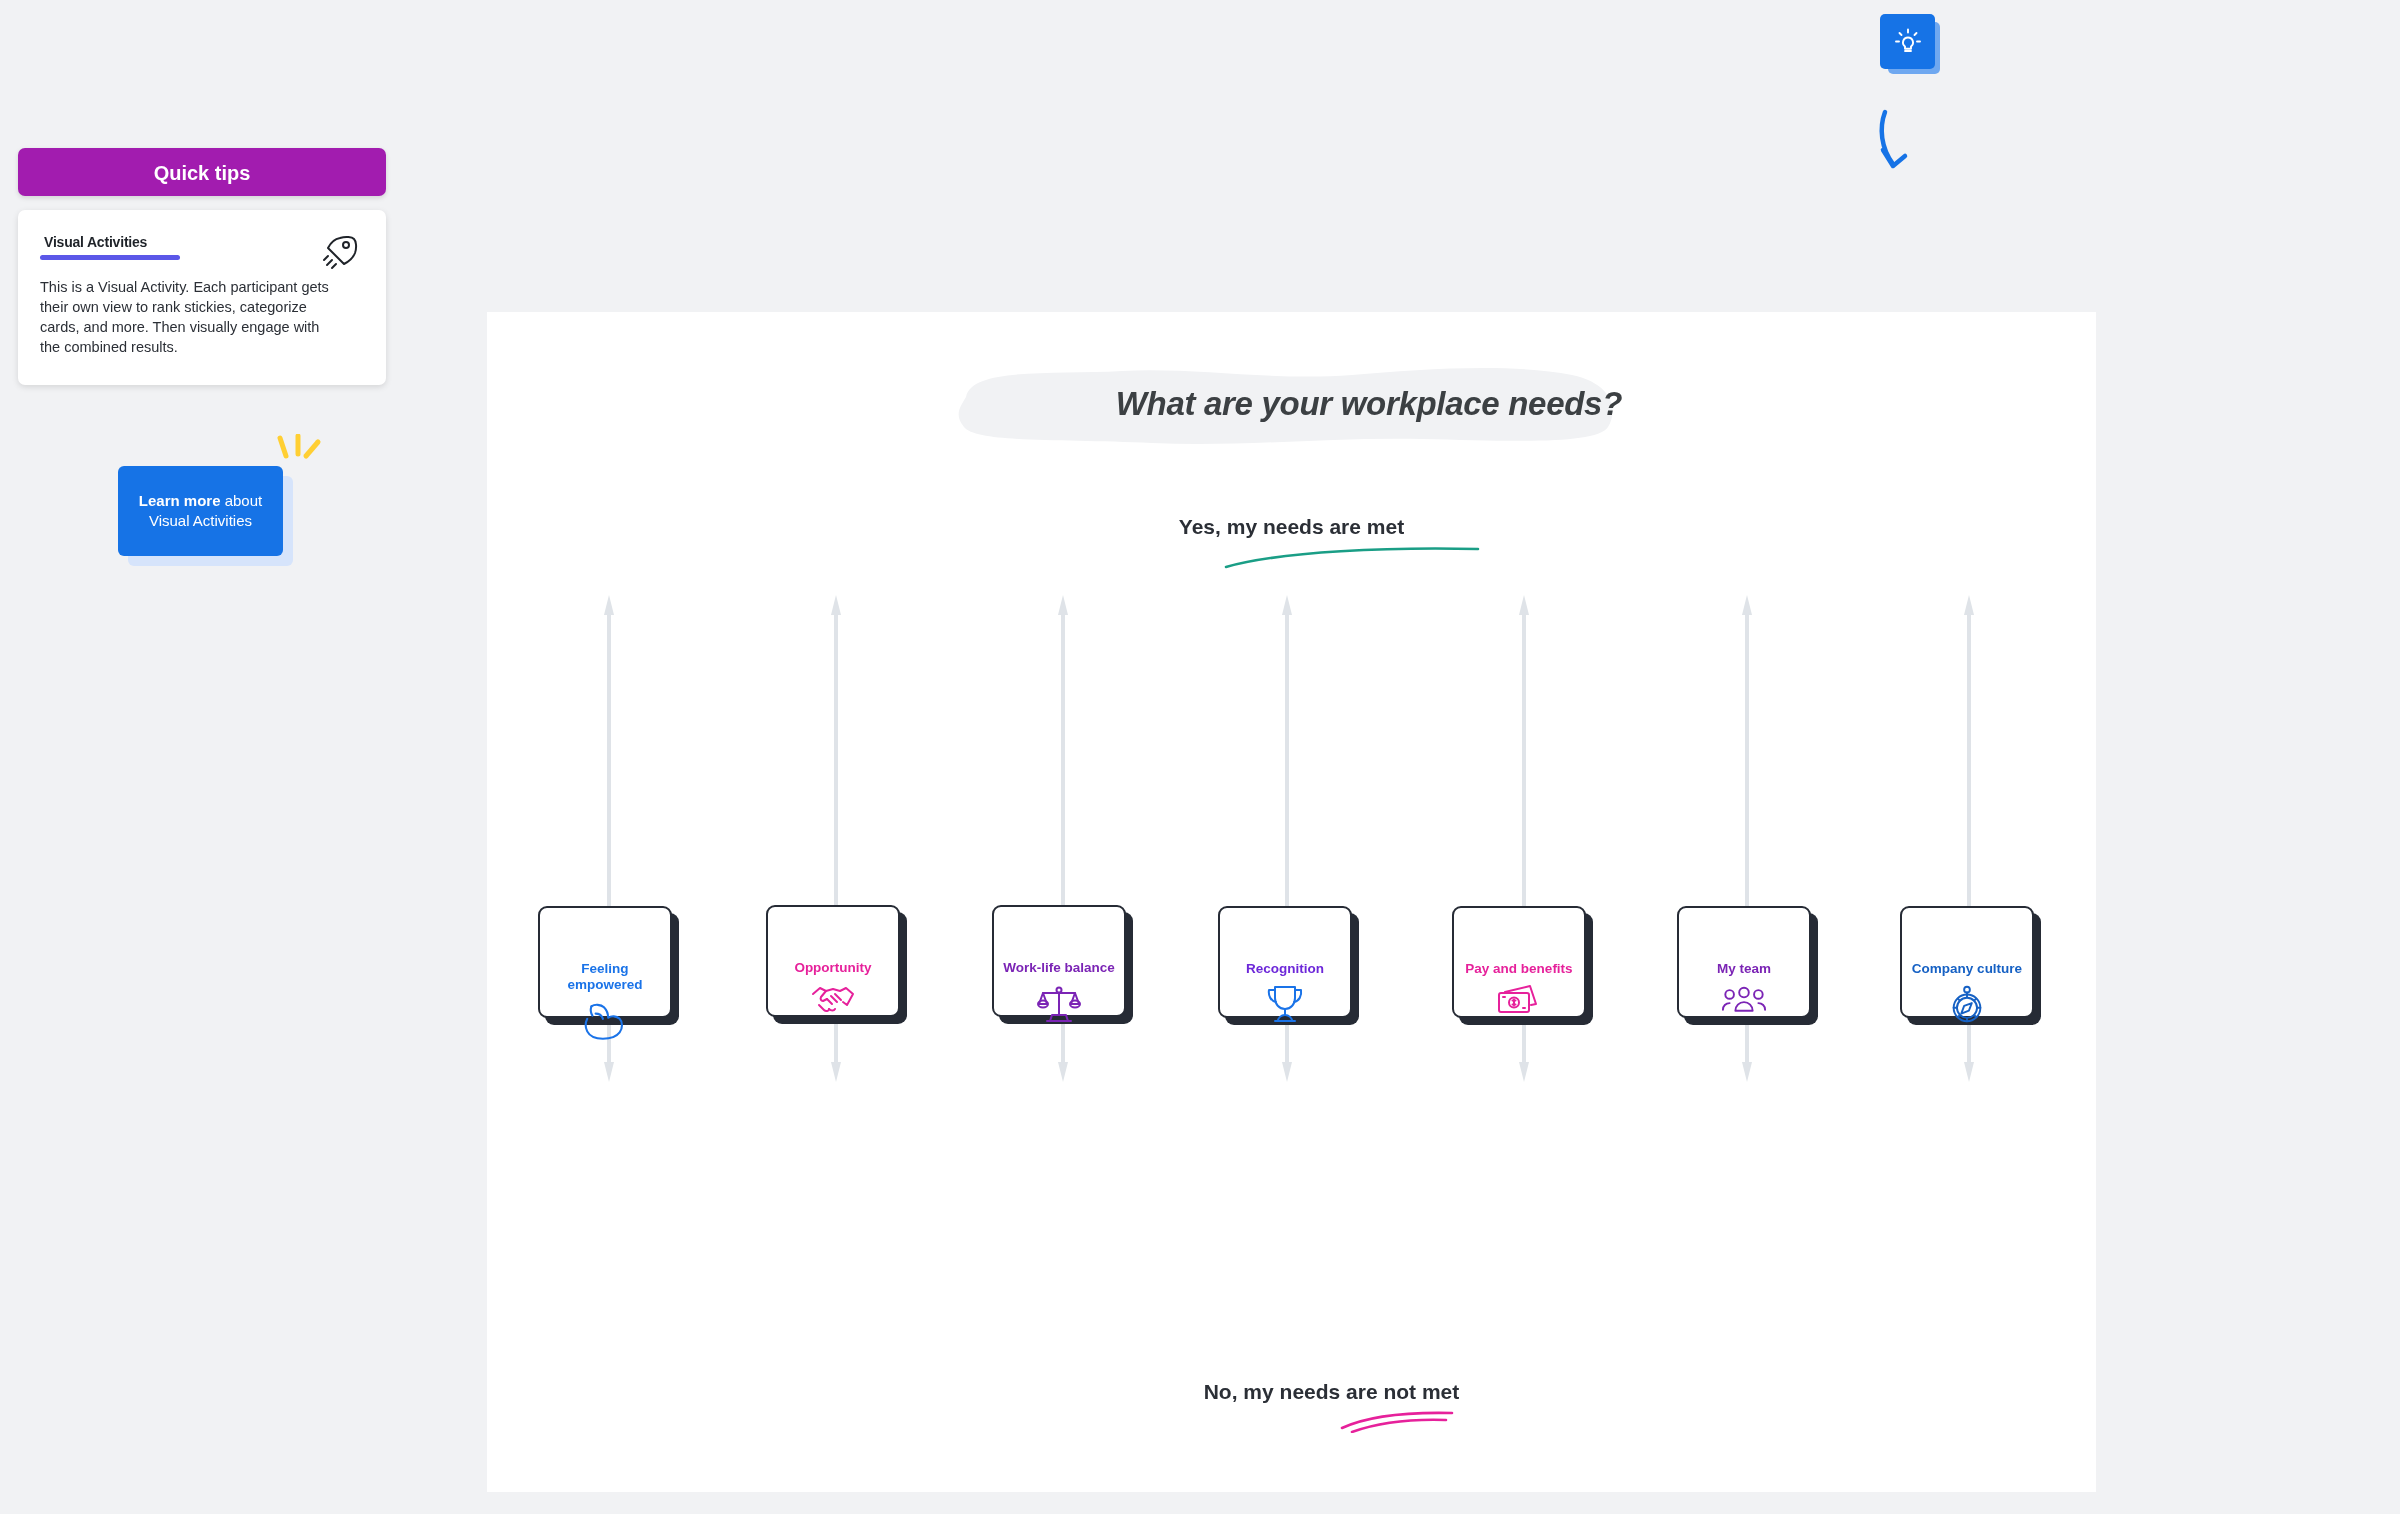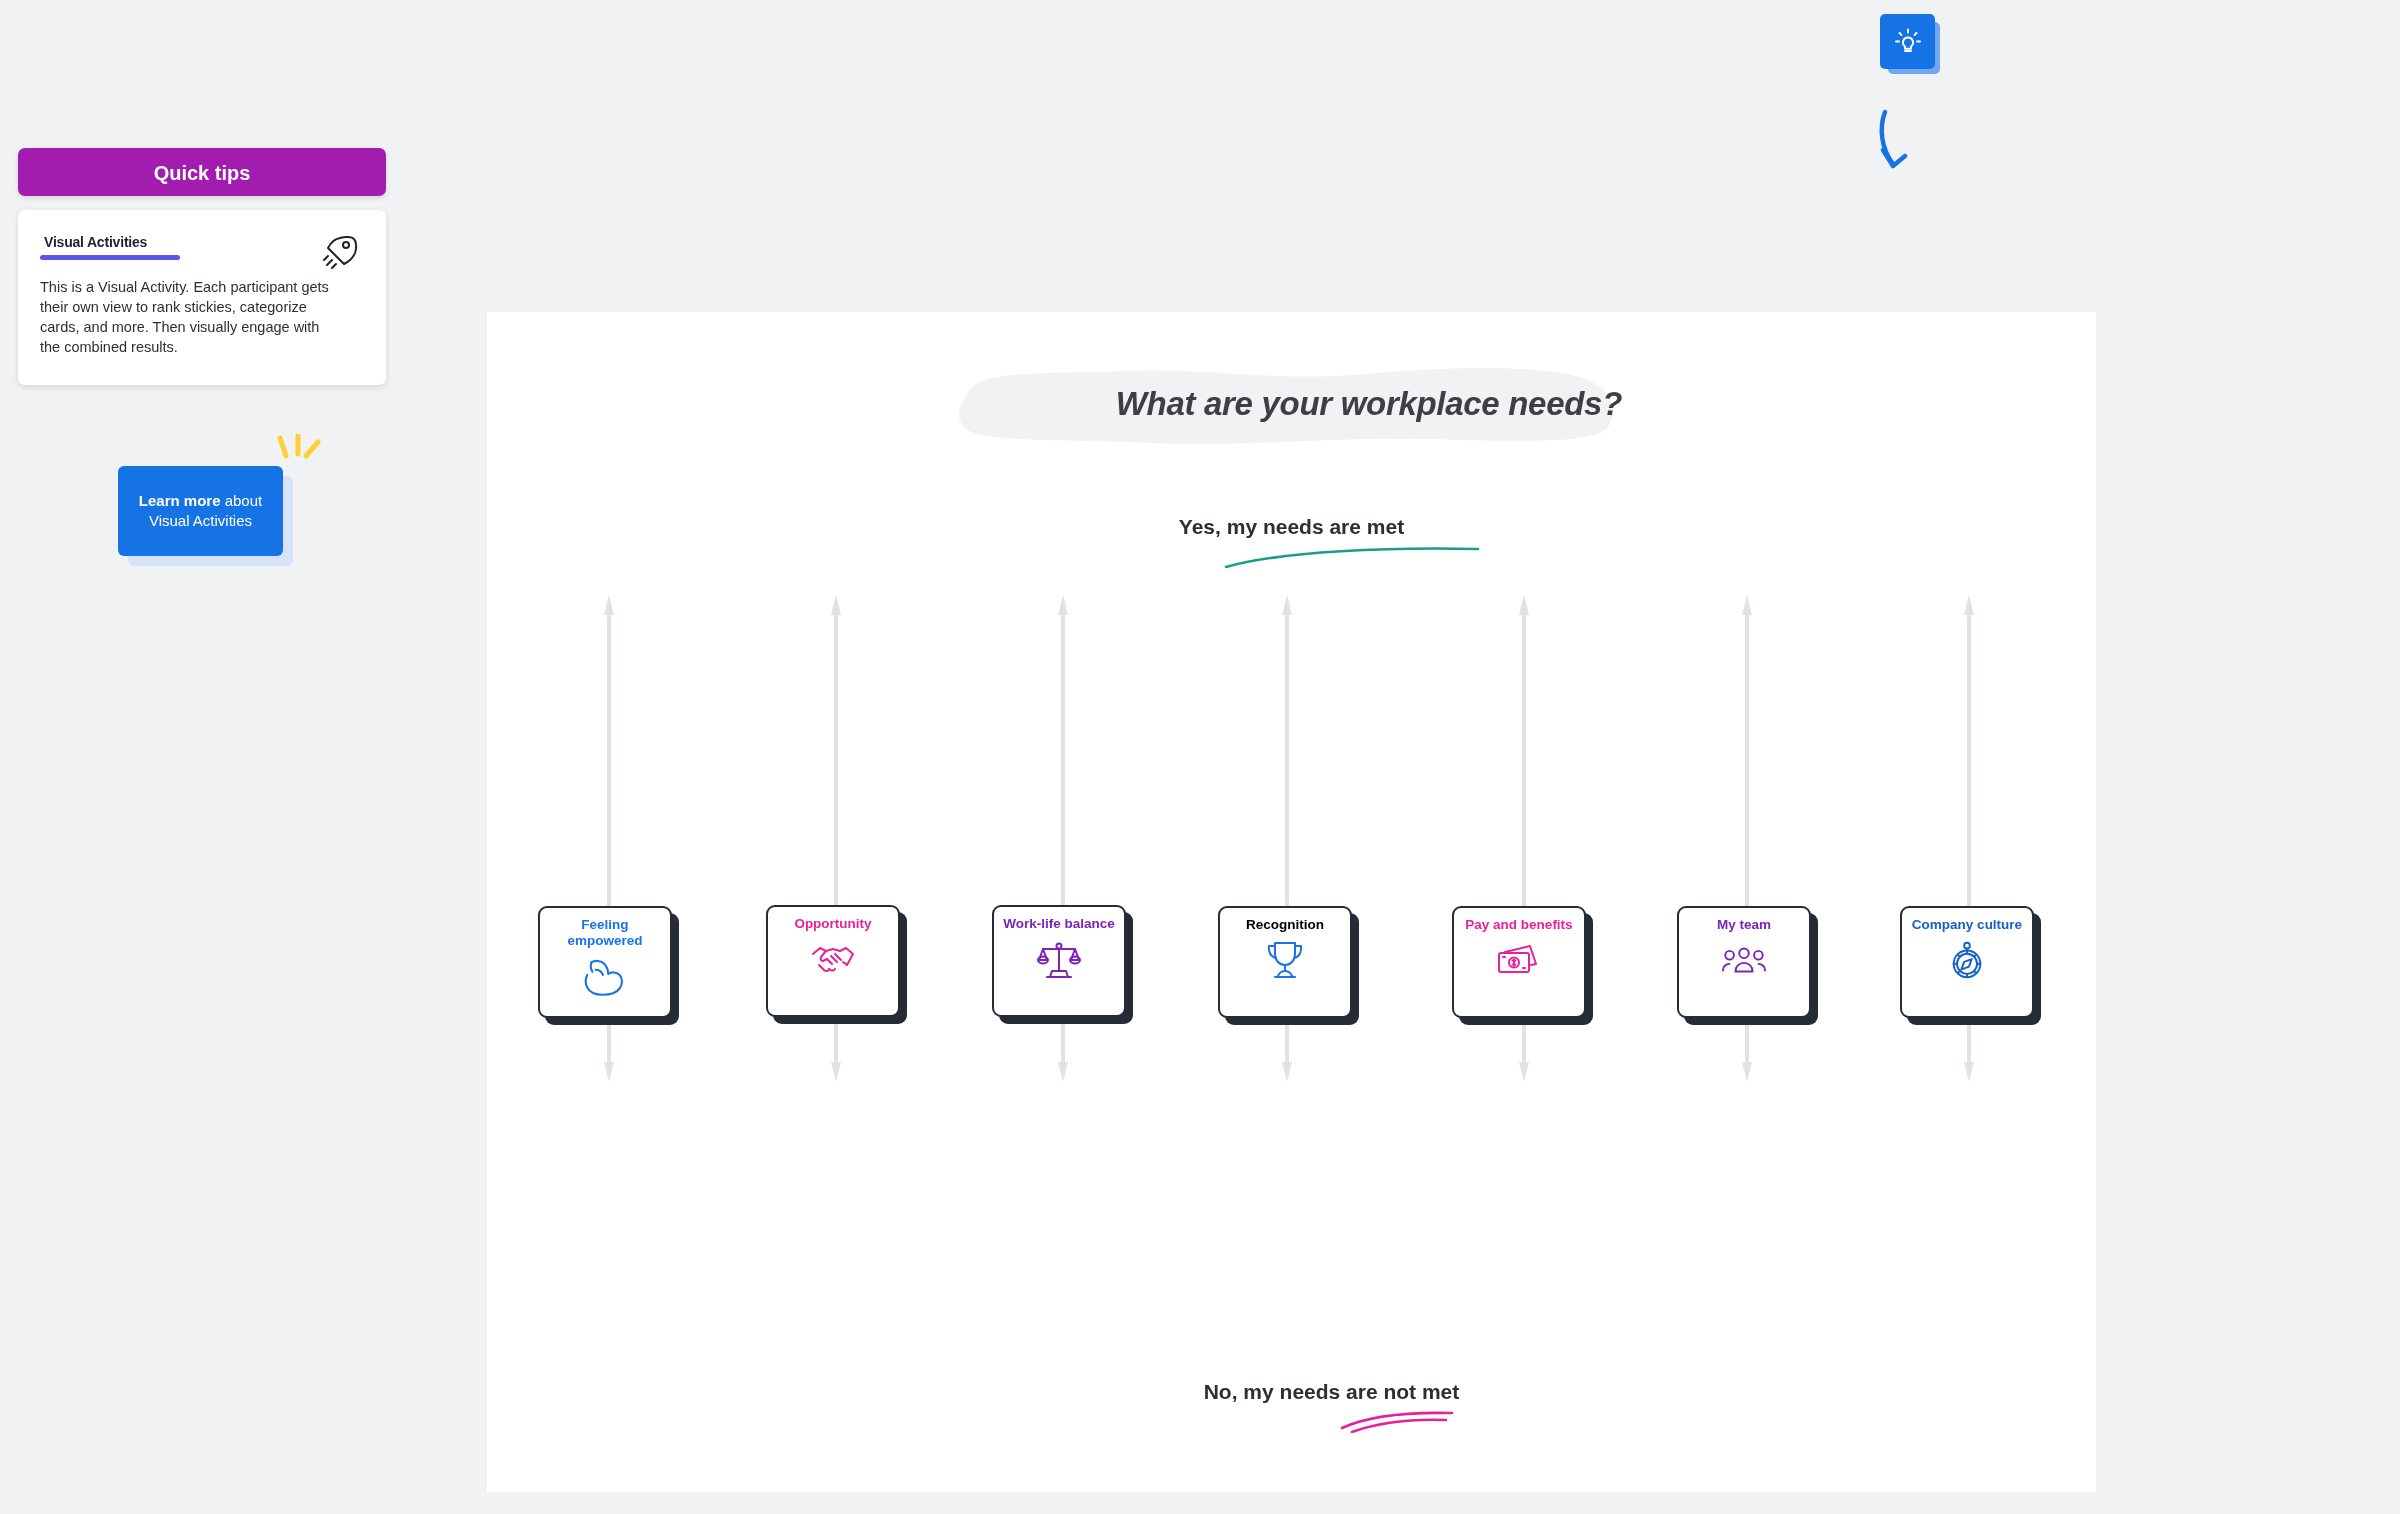--- a/index.html
+++ b/index.html
@@ -131,20 +131,21 @@
   .need-card .card-face{
     position:absolute;left:0;top:0;width:134px;height:112px;
     background:#ffffff;border:2px solid #262b35;border-radius:9px;
     box-sizing:border-box;
     display:flex;flex-direction:column;align-items:center;
     padding-top:9px;
   }
   .need-card .card-label{
     font-size:13.5px;font-weight:bold;line-height:1.22;text-align:center;
     max-width:118px;
+    margin-top:44px;
   }
   .need-card .card-icon{
     margin-top:6px;width:46px;height:42px;
     display:flex;align-items:center;justify-content:center;
   }
   .need-card .card-icon svg{width:100%;height:100%;}
 </style>
 </head>
 <body>
 
@@ -305,21 +306,21 @@
               <ellipse cx="38" cy="22" rx="5" ry="3.5"></ellipse>
               <path d="M15 33h14l2 6H13z"></path>
               <path d="M10 39h24"></path>
             </svg>
           </div>
         </div>
       </div>
       <div class="need-card" style="left: 731px; top: 594px;">
         <div class="card-shadow"></div>
         <div class="card-face">
-          <div class="card-label" style="color:#000000">Recognition</div>
+          <div class="card-label" style="color:#6d28d9">Recognition</div>
           <div class="card-icon">
             <svg viewBox="0 0 44 42" fill="none" stroke="#1a73e8" stroke-width="2" stroke-linecap="round" stroke-linejoin="round">
               <path d="M12 4h20v11c0 6-4 11-10 11S12 21 12 15z"></path>
               <path d="M12 7H6c-1 6 2 11 7 12"></path>
               <path d="M32 7h6c1 6-2 11-7 12"></path>
               <path d="M22 26v6"></path>
               <path d="M15 38c0-3 3-6 7-6s7 3 7 6z"></path>
               <path d="M12 38h20"></path>
             </svg>
           </div>

